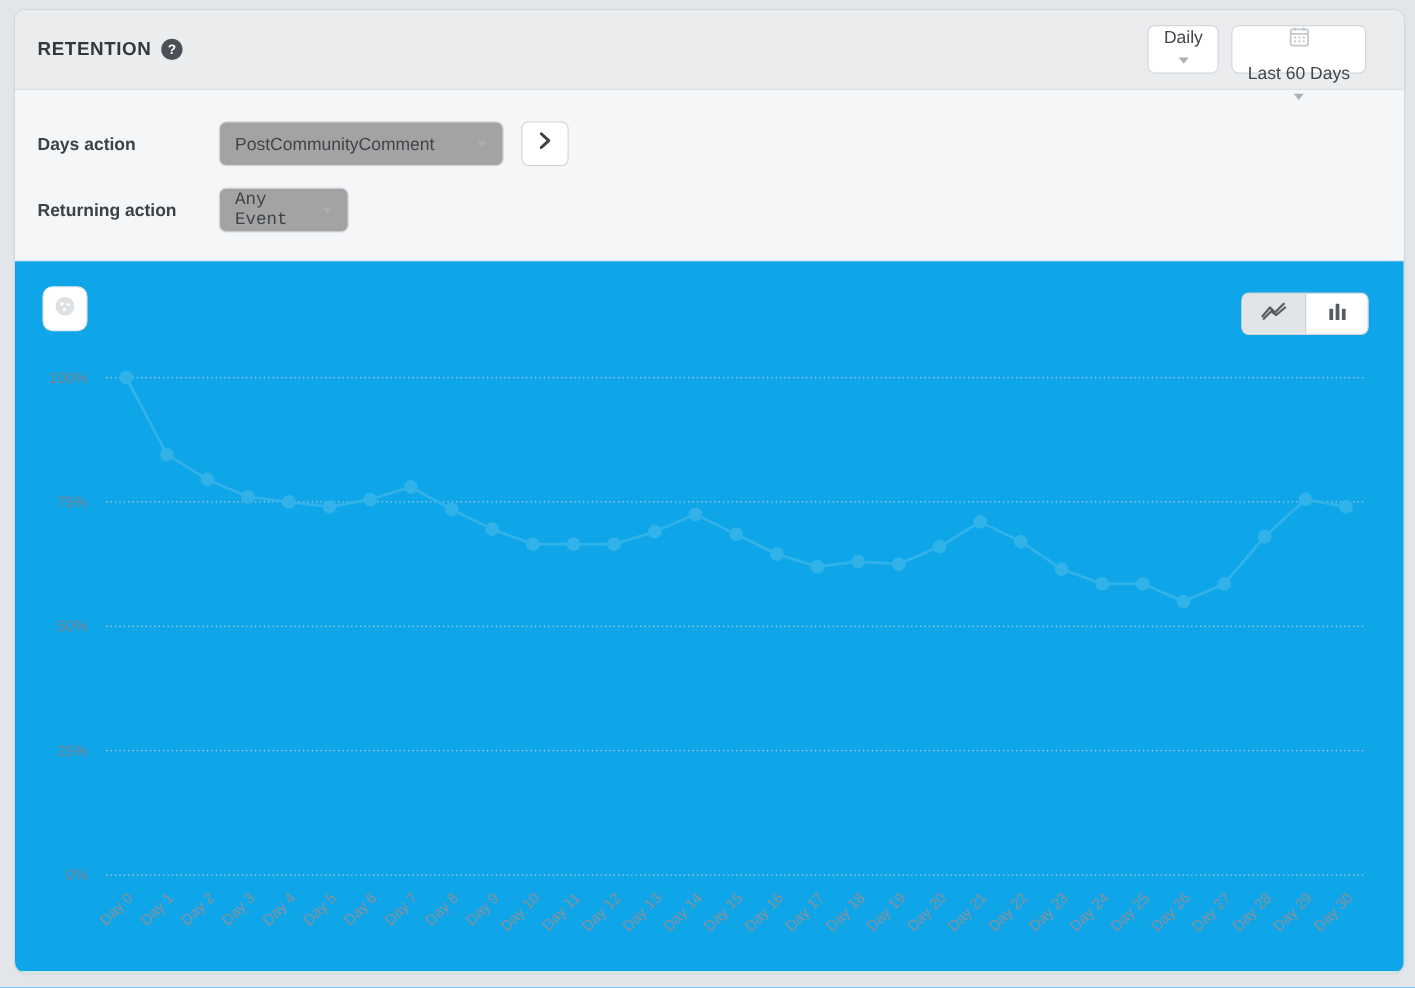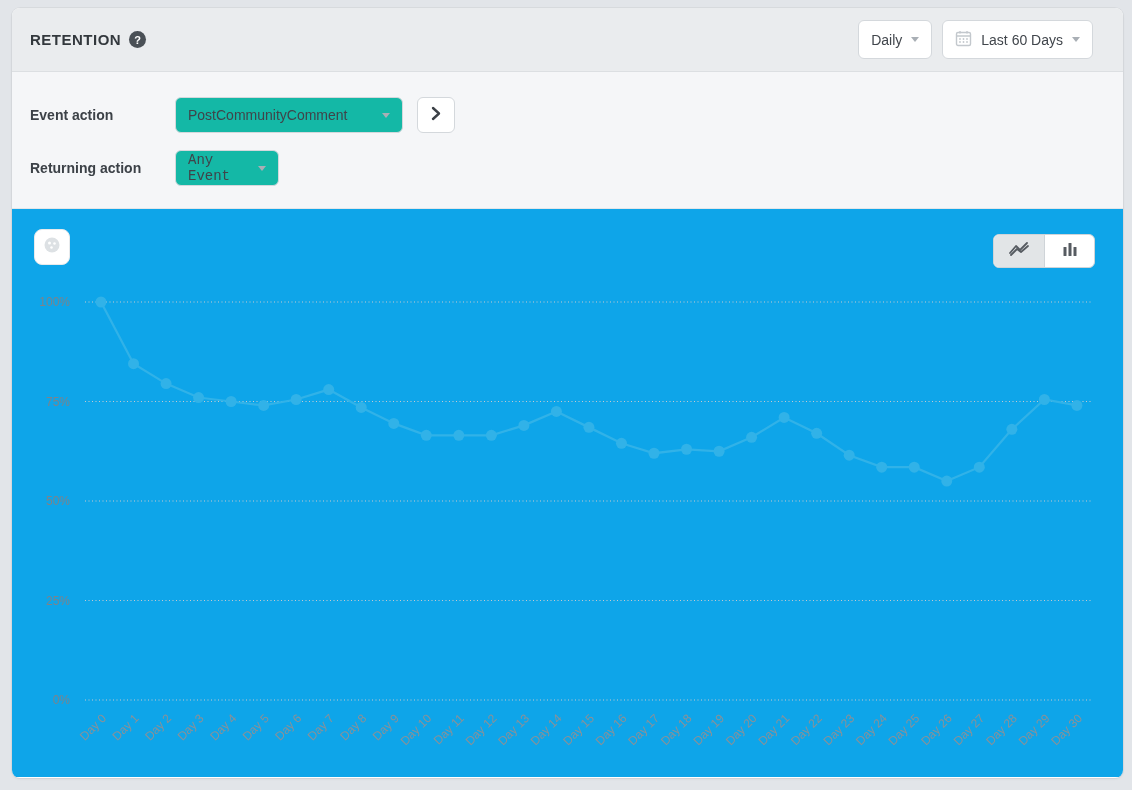--- a/index.html
+++ b/index.html
@@ -25,35 +25,35 @@
   .title { font-size:15px; font-weight:700; color:#33383d; letter-spacing:.5px; }
   .help-badge {
     width:17px; height:17px; border-radius:50%; background:#4a5056; color:#fff;
     font-size:11px; font-weight:700; display:flex; align-items:center; justify-content:center;
     margin-left:8px; cursor:pointer;
   }
   .header-right { margin-left:auto; display:flex; gap:10px; }
   .btn {
     background:#fff; border:1px solid #d4d8dc; border-radius:6px; height:39px;
     display:flex; align-items:center; padding:0 12px; font-size:14px; color:#41464c;
-    gap:9px; cursor:pointer; white-space:nowrap;
+    gap:9px; cursor:pointer; white-space:nowrap;flex-direction:column;
   }
   .caret {
     width:0; height:0; border-left:4.5px solid transparent;
     border-right:4.5px solid transparent; border-top:5.5px solid #a9afb5;
   }
   
   .actions {
     background:#f5f6f8; border-bottom:1px solid #e3e6e9;
     height:137px; padding:25px 0 0 18px;
   }
   .action-row { display:flex; align-items:center; margin-bottom:17px; }
   .action-label { width:145px; font-size:14px; font-weight:700; color:#3c4147; }
   .select {
-    background:#14b8a6; border:1px solid #d4d8dc; border-radius:6px; height:36px;
+    background:#a3a3a3; border:1px solid #d4d8dc; border-radius:6px; height:36px;
     display:flex; align-items:center; justify-content:space-between;
     padding:0 12px; font-size:14px; color:#3f444a; cursor:pointer;
   }
   .select-start { width:228px; }
   .select-return { width:104px;font-family:Liberation Mono, monospace; }
   .expand-btn {
     width:38px; height:36px; margin-left:14px; border:1px solid #d4d8dc;
     border-radius:6px; background:#fff; display:flex; align-items:center;
     justify-content:center; cursor:pointer;
   }
@@ -110,21 +110,21 @@
           </svg>
         </span>
         <span>Last 60 Days</span>
         <span class="caret"></span>
       </div>
     </div>
   </div>
 
   <div class="actions">
     <div class="action-row">
-      <span class="action-label">Event action</span>
+      <span class="action-label">Days action</span>
       <div class="select select-start">
         <span>PostCommunityComment</span>
         <span class="caret"></span>
       </div>
       <div class="expand-btn">
         <span>
           <svg width="10" height="15" viewBox="0 0 10 15" fill="none">
             <path d="M2 2 L8 7.5 L2 13" stroke="#3c4147" stroke-width="2.4" stroke-linecap="round" stroke-linejoin="round"></path>
           </svg>
         </span>

